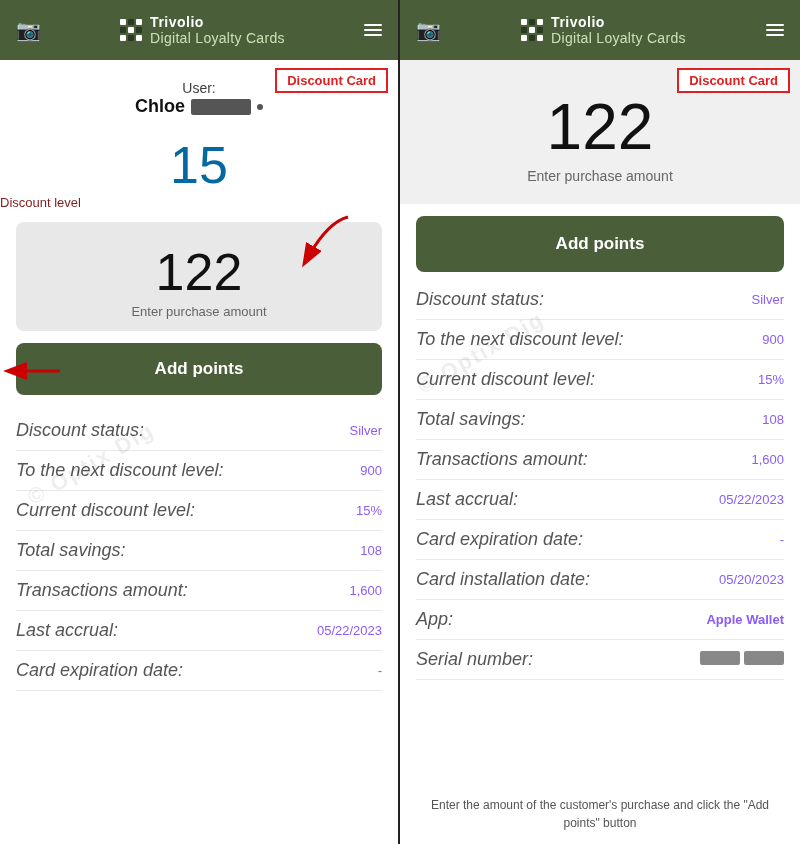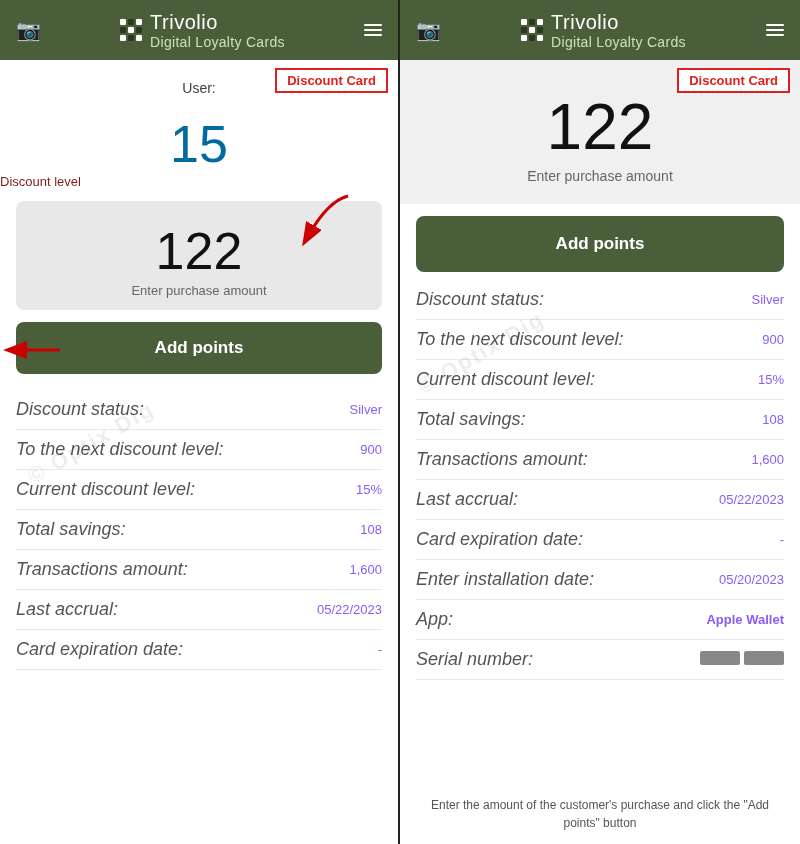--- a/index.html
+++ b/index.html
@@ -57,22 +57,22 @@
 
     .logo-cell.dark { background: #2a3a22; }
 
     .logo-text {
       display: flex;
       flex-direction: column;
       color: #fff;
     }
 
     .logo-title {
-      font-size: 20px;
-      font-weight: 400;
+      font-size: 14px;
+      font-weight: 700;
       letter-spacing: 0.5px;
     }
 
     .logo-subtitle {
       font-size: 14px;
       color: #cde0b5;
       letter-spacing: 0.3px;
     }
 
     .header-icon {
@@ -335,20 +335,25 @@
       <div class="menu-line"></div>
     </div>
   </div>
 
   <div style="position:relative; height:0;">
     <div class="discount-badge" style="position:absolute; top:8px; right:10px; z-index:20;">Discount Card</div>
   </div>
 
   <div class="user-section">
     <div class="user-label">User:</div>
+    <div class="user-name">
+      <span>Chloe</span>
+      <span class="blur-block"></span>
+      <span class="blur-dot"></span>
+    </div>
   </div>
 
   <div class="discount-level-value">15</div>
   <div class="discount-level-label">Discount level</div>
 
   <div style="position:relative;">
 
     <svg class="arrow-svg" style="position:absolute; top:-10px; right:40px; z-index:10; width:80px; height:60px;" viewBox="0 0 80 60">
       <defs>
         <marker id="arrowhead-l" markerWidth="8" markerHeight="6" refX="4" refY="3" orient="auto">
@@ -476,21 +481,21 @@
   </div>
         <div class="info-row">
     <span class="info-row-label">Last accrual:</span>
     <span class="info-row-value">05/22/2023</span>
   </div>
         <div class="info-row">
     <span class="info-row-label">Card expiration date:</span>
     <span class="info-row-value">-</span>
   </div>
         <div class="info-row">
-    <span class="info-row-label">Enter installation date:</span>
+    <span class="info-row-label">Card installation date:</span>
     <span class="info-row-value">05/20/2023</span>
   </div>
         <div class="info-row">
     <span class="info-row-label">App:</span>
     <span class="info-row-value"><span style="font-weight:700;">Apple Wallet</span></span>
   </div>
         <div class="info-row">
     <span class="info-row-label">Serial number:</span>
     <span class="info-row-value"><span class="blur-serial">
       <span class="blur-serial-block"></span>

